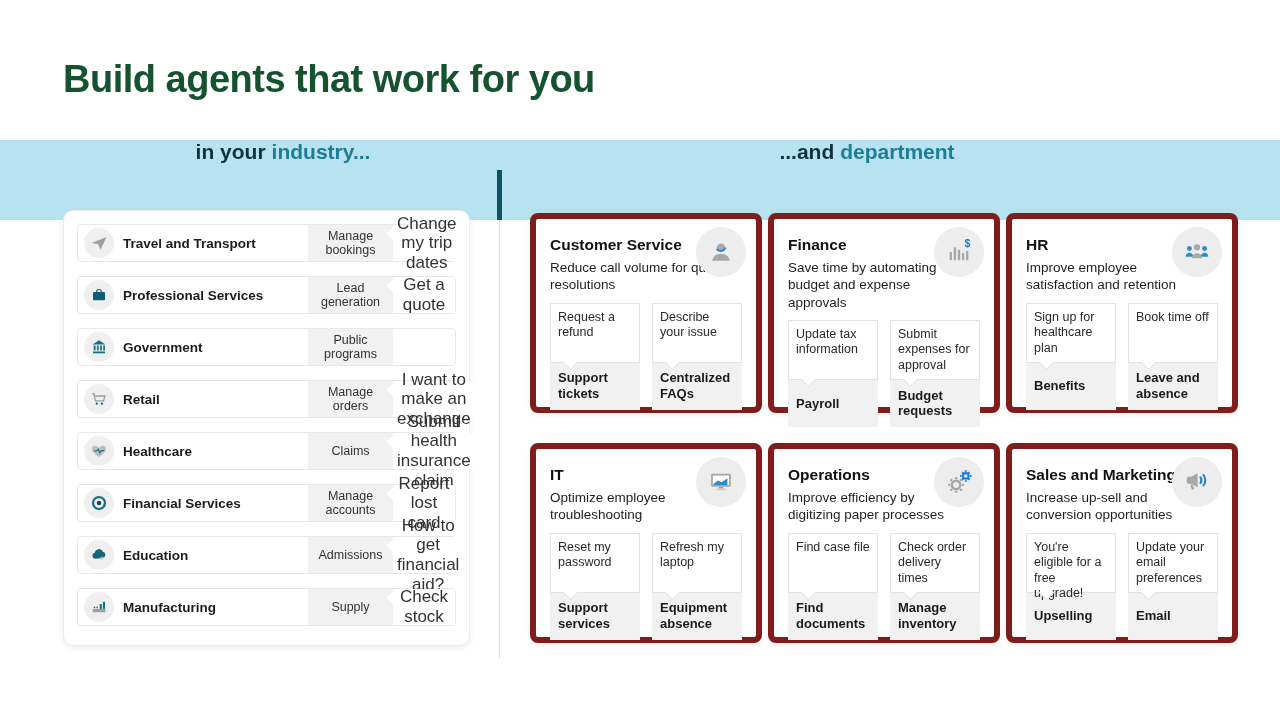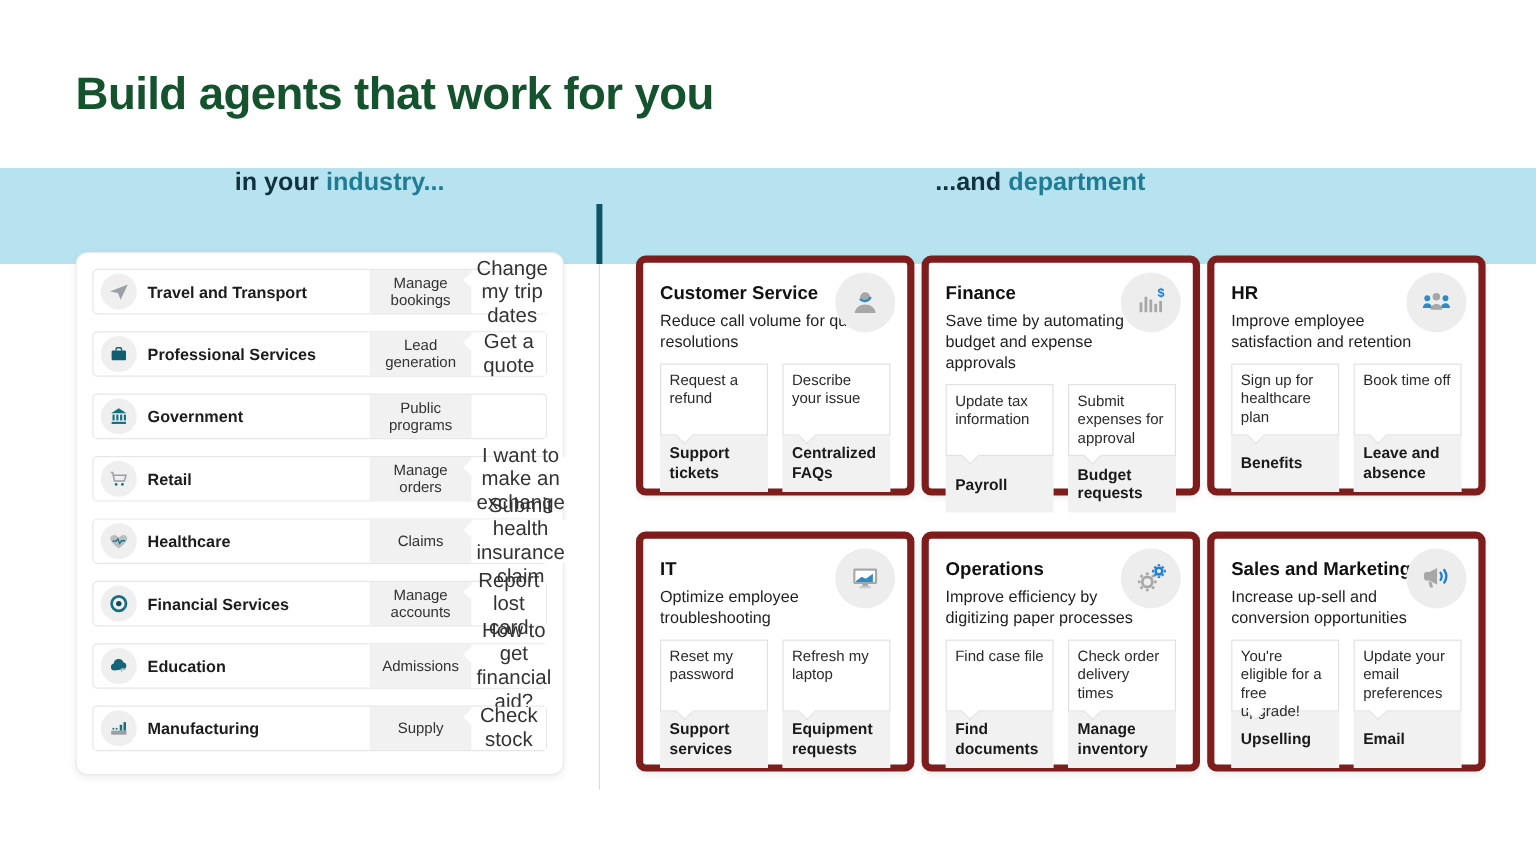--- a/index.html
+++ b/index.html
@@ -311,21 +311,21 @@
           </svg>
       </span>
       <p class="ddesc">Optimize employee troubleshooting</p>
       <div class="ditems">
         <div class="ditem">
           <div class="bubble"><span>Reset my password</span><i class="tail"></i></div>
           <div class="dlabel">Support services</div>
         </div>
         <div class="ditem">
           <div class="bubble"><span>Refresh my laptop</span><i class="tail"></i></div>
-          <div class="dlabel">Equipment requests</div>
+          <div class="dlabel">Equipment absence</div>
         </div>
       </div>
     </div>
 
     <div class="dcard">
       <div class="dtitle">Operations</div>
       <span class="dicon">
         <svg width="28" height="28" viewBox="0 0 24 24">
             <g stroke="#a7a7a7" stroke-width="2" fill="none">
               <circle cx="9.5" cy="14.5" r="3.6"></circle>

